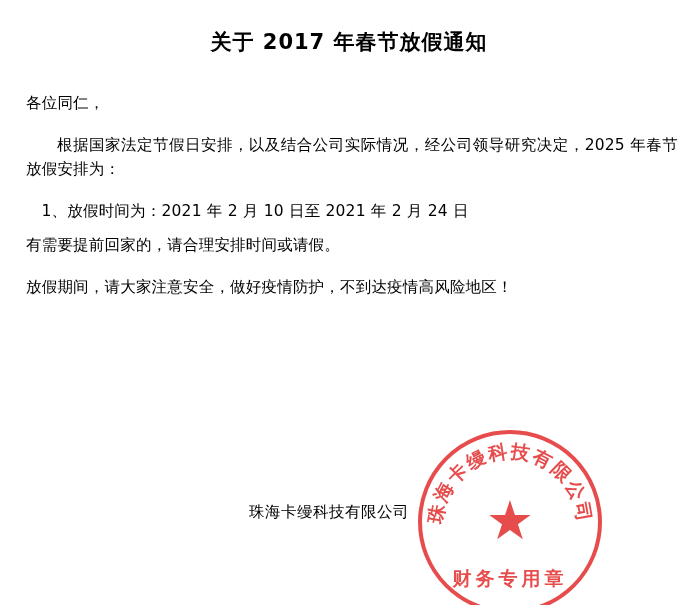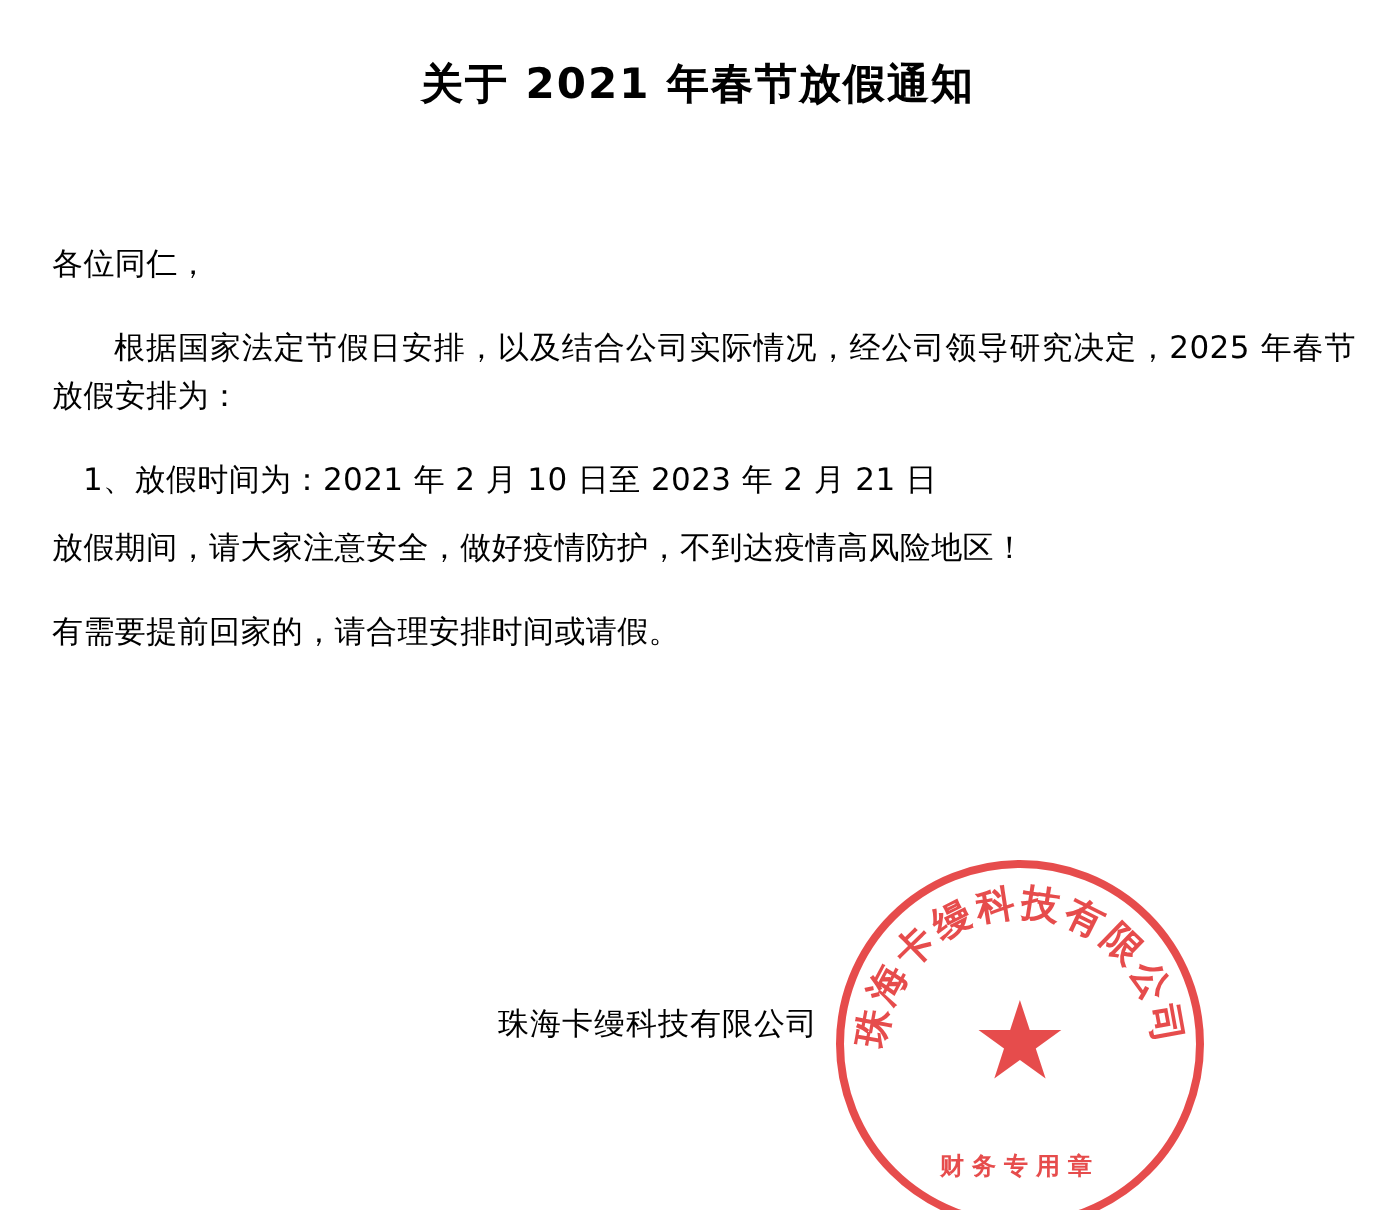--- a/index.html
+++ b/index.html
@@ -23,21 +23,21 @@
   .doc-title {
     text-align: center;
     font-size: 21px;
     font-weight: bold;
     letter-spacing: 1px;
     margin-top: 28px;
     margin-bottom: 0;
     line-height: 1.4;
   }
   .body-block {
-    margin-top: 63px;
+    margin-top: 34px;
     padding-left: 26px;
     padding-right: 20px;
   }
   .para {
     font-size: 15.5px;
     line-height: 1.55;
     margin: 0 0 18px 0;
     text-align: justify;
     letter-spacing: 0.2px;
   }
@@ -102,38 +102,38 @@
     font-weight: bold;
     letter-spacing: 2px;
   }
   .stamp-sub {
     position: absolute;
     left: 0;
     right: 0;
     bottom: 18px;
     text-align: center;
     color: #e01b1b;
-    font-size: 12px;
+    font-size: 19px;
     font-weight: bold;
     letter-spacing: 4px;
   }
 </style>
 </head>
 <body>
 
 <div class="page">
 
-  <h1 class="doc-title">关于 2021 年春节放假通知</h1>
+  <h1 class="doc-title">关于 2017 年春节放假通知</h1>
 
   <div class="body-block">
     <p class="para">各位同仁，</p>
     <p class="para indent">根据国家法定节假日安排，以及结合公司实际情况，经公司领导研究决定，2025 年春节放假安排为：</p>
-    <p class="para list-item tight">1、放假时间为：2021 年 2 月 10 日至 2023 年 2 月 21 日</p>
+    <p class="para list-item tight">1、放假时间为：2021 年 2 月 10 日至 2021 年 2 月 24 日</p>
+    <p class="para">有需要提前回家的，请合理安排时间或请假。</p>
     <p class="para">放假期间，请大家注意安全，做好疫情防护，不到达疫情高风险地区！</p>
-    <p class="para">有需要提前回家的，请合理安排时间或请假。</p>
   </div>
 
   <div class="signature-block">
     <div class="sig-line">珠海卡缦科技有限公司</div>
   </div>
 
   <div class="stamp">
     <div class="stamp-inner"></div>
     <svg class="stamp-arc" viewBox="0 0 176 176">
       <defs>

